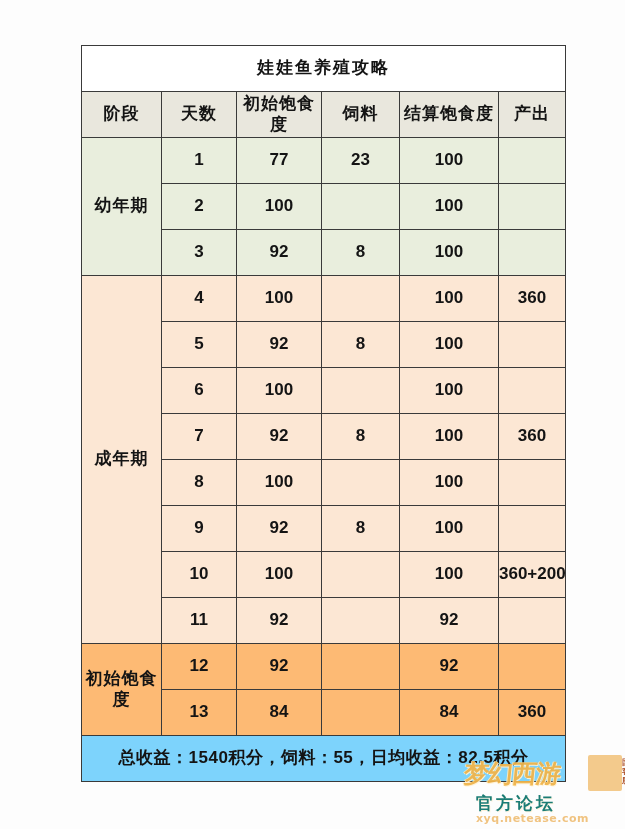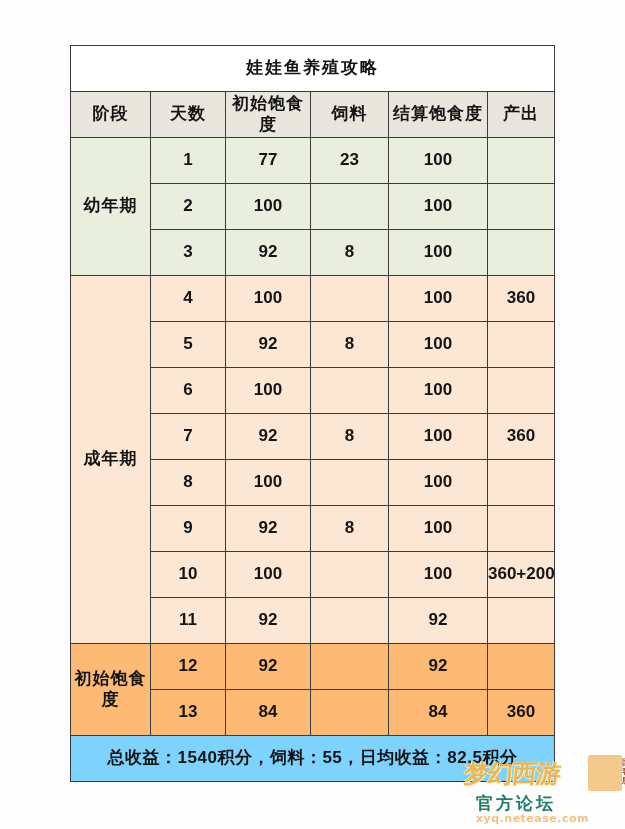--- a/index.html
+++ b/index.html
@@ -28,20 +28,21 @@
     left: 70px;
     top: 45px;
     width: 484px;
   }
 
   table.guide {
     border-collapse: collapse;
     width: 484px;
     table-layout: fixed;
     background: #ffffff;
+    margin-left: 11px;
   }
 
   table.guide td {
     border: 1px solid #3a3a3a;
     text-align: center;
     vertical-align: middle;
     font-size: 17px;
     color: #141414;
     font-weight: bold;
     padding: 0;

